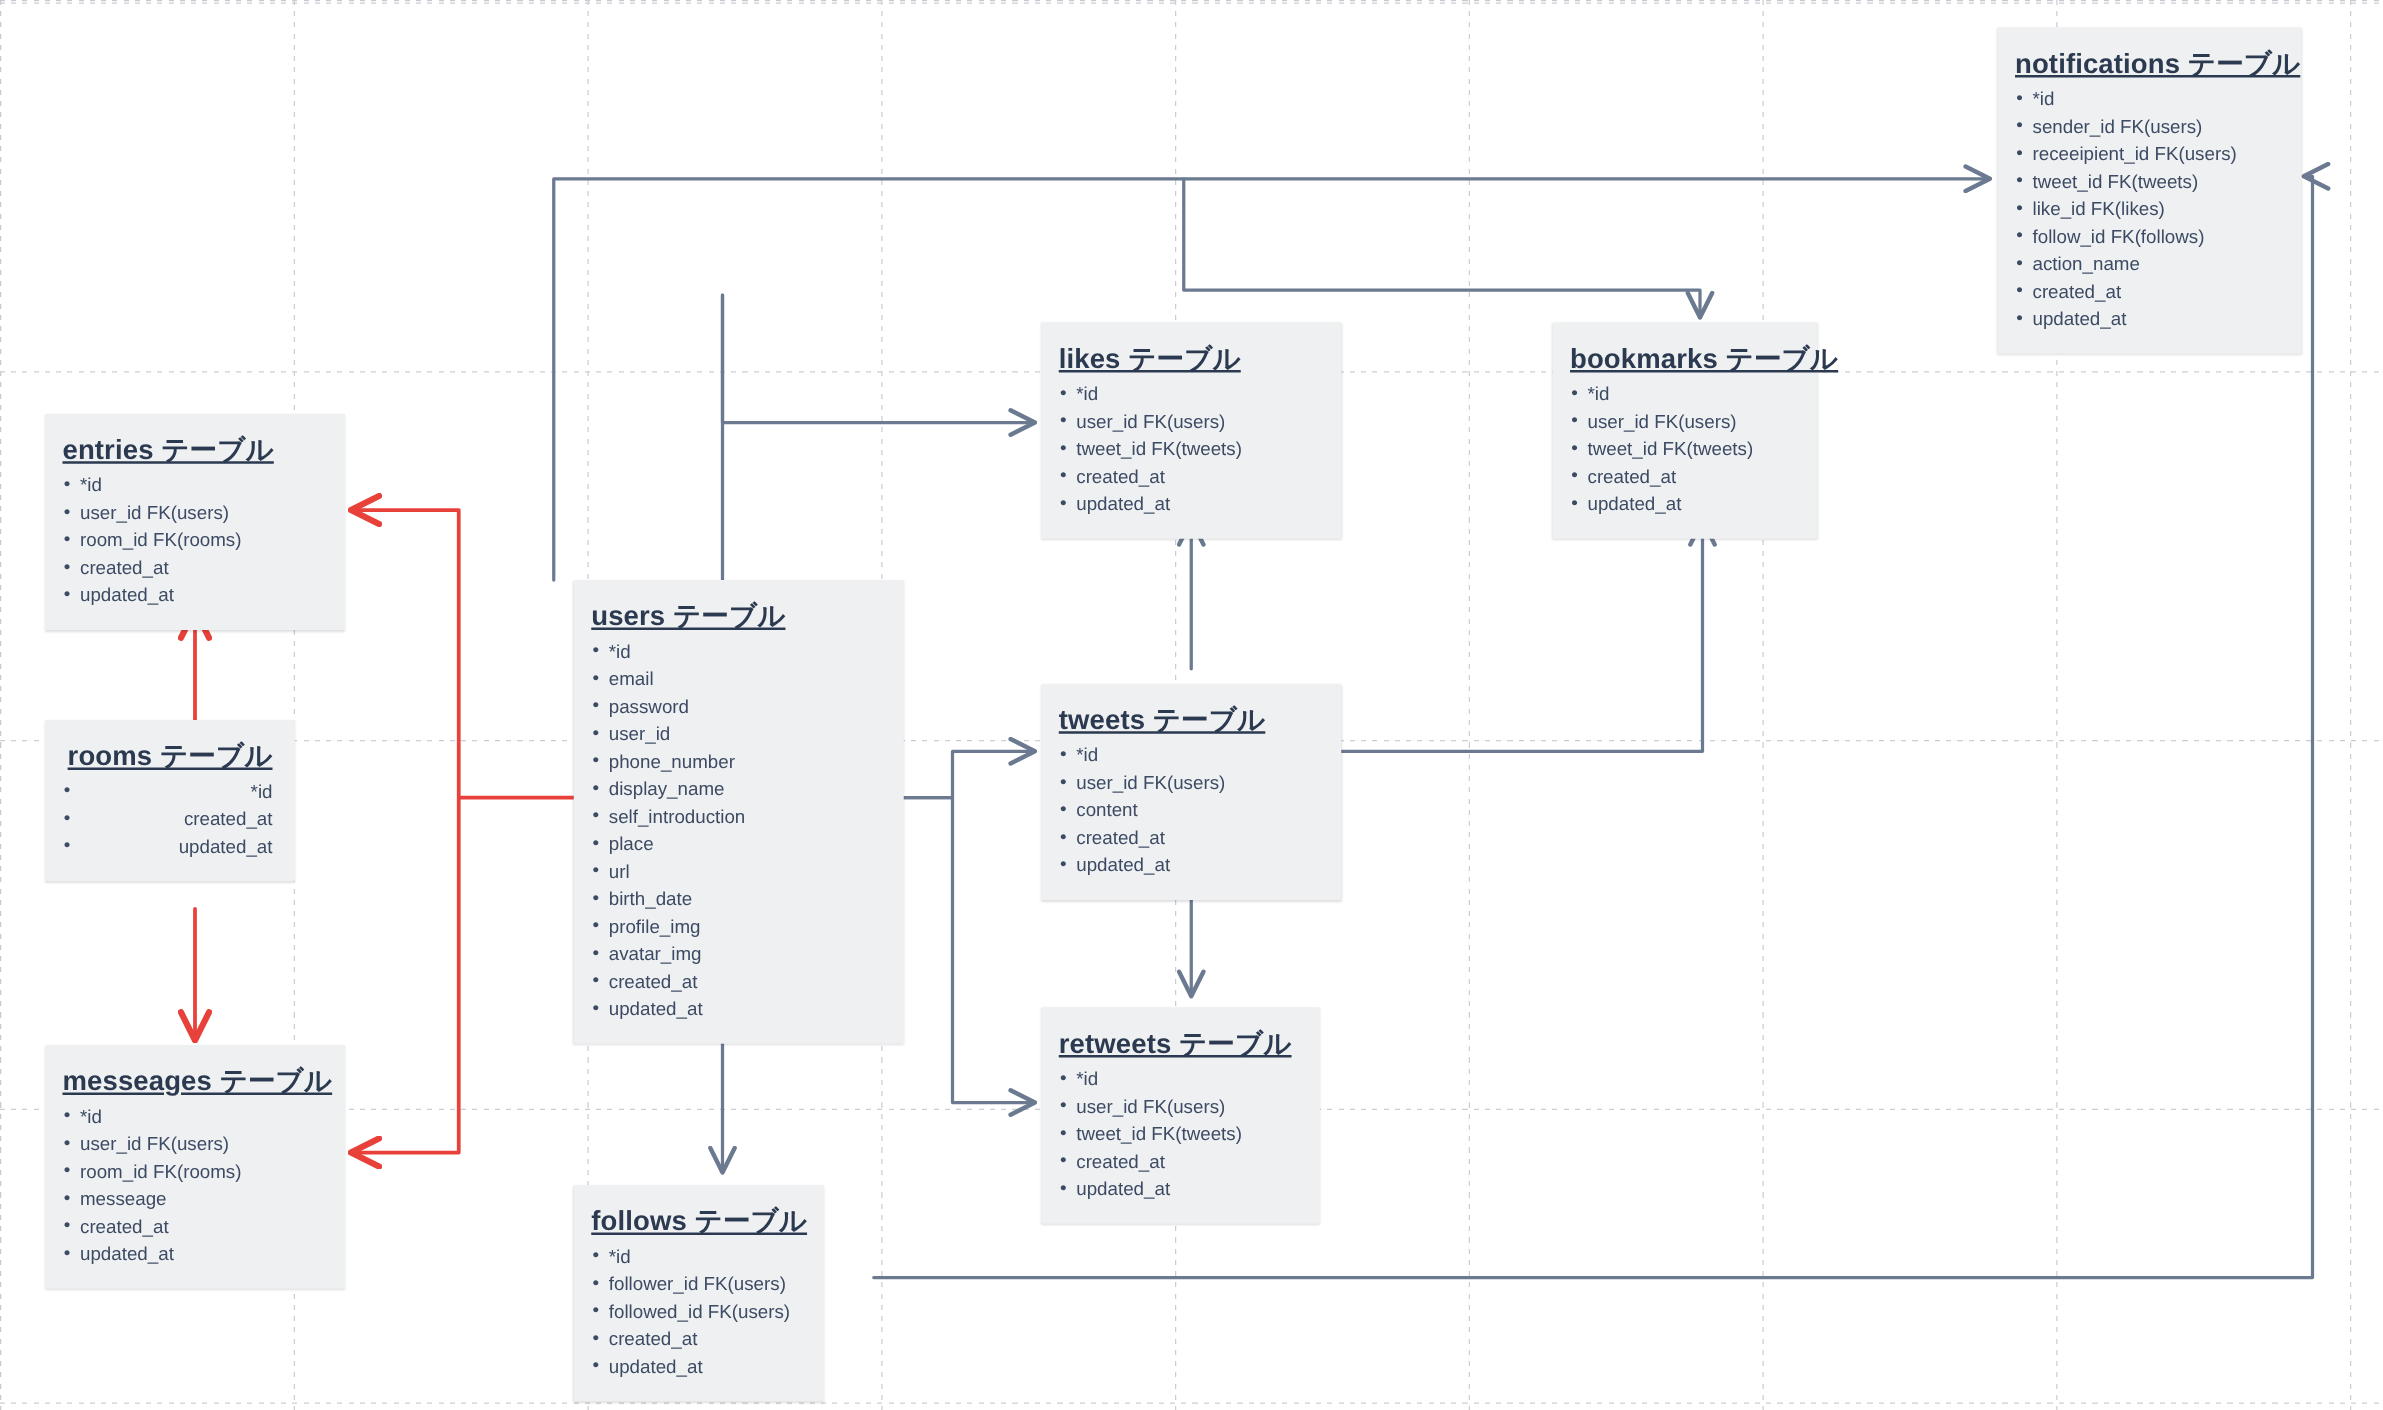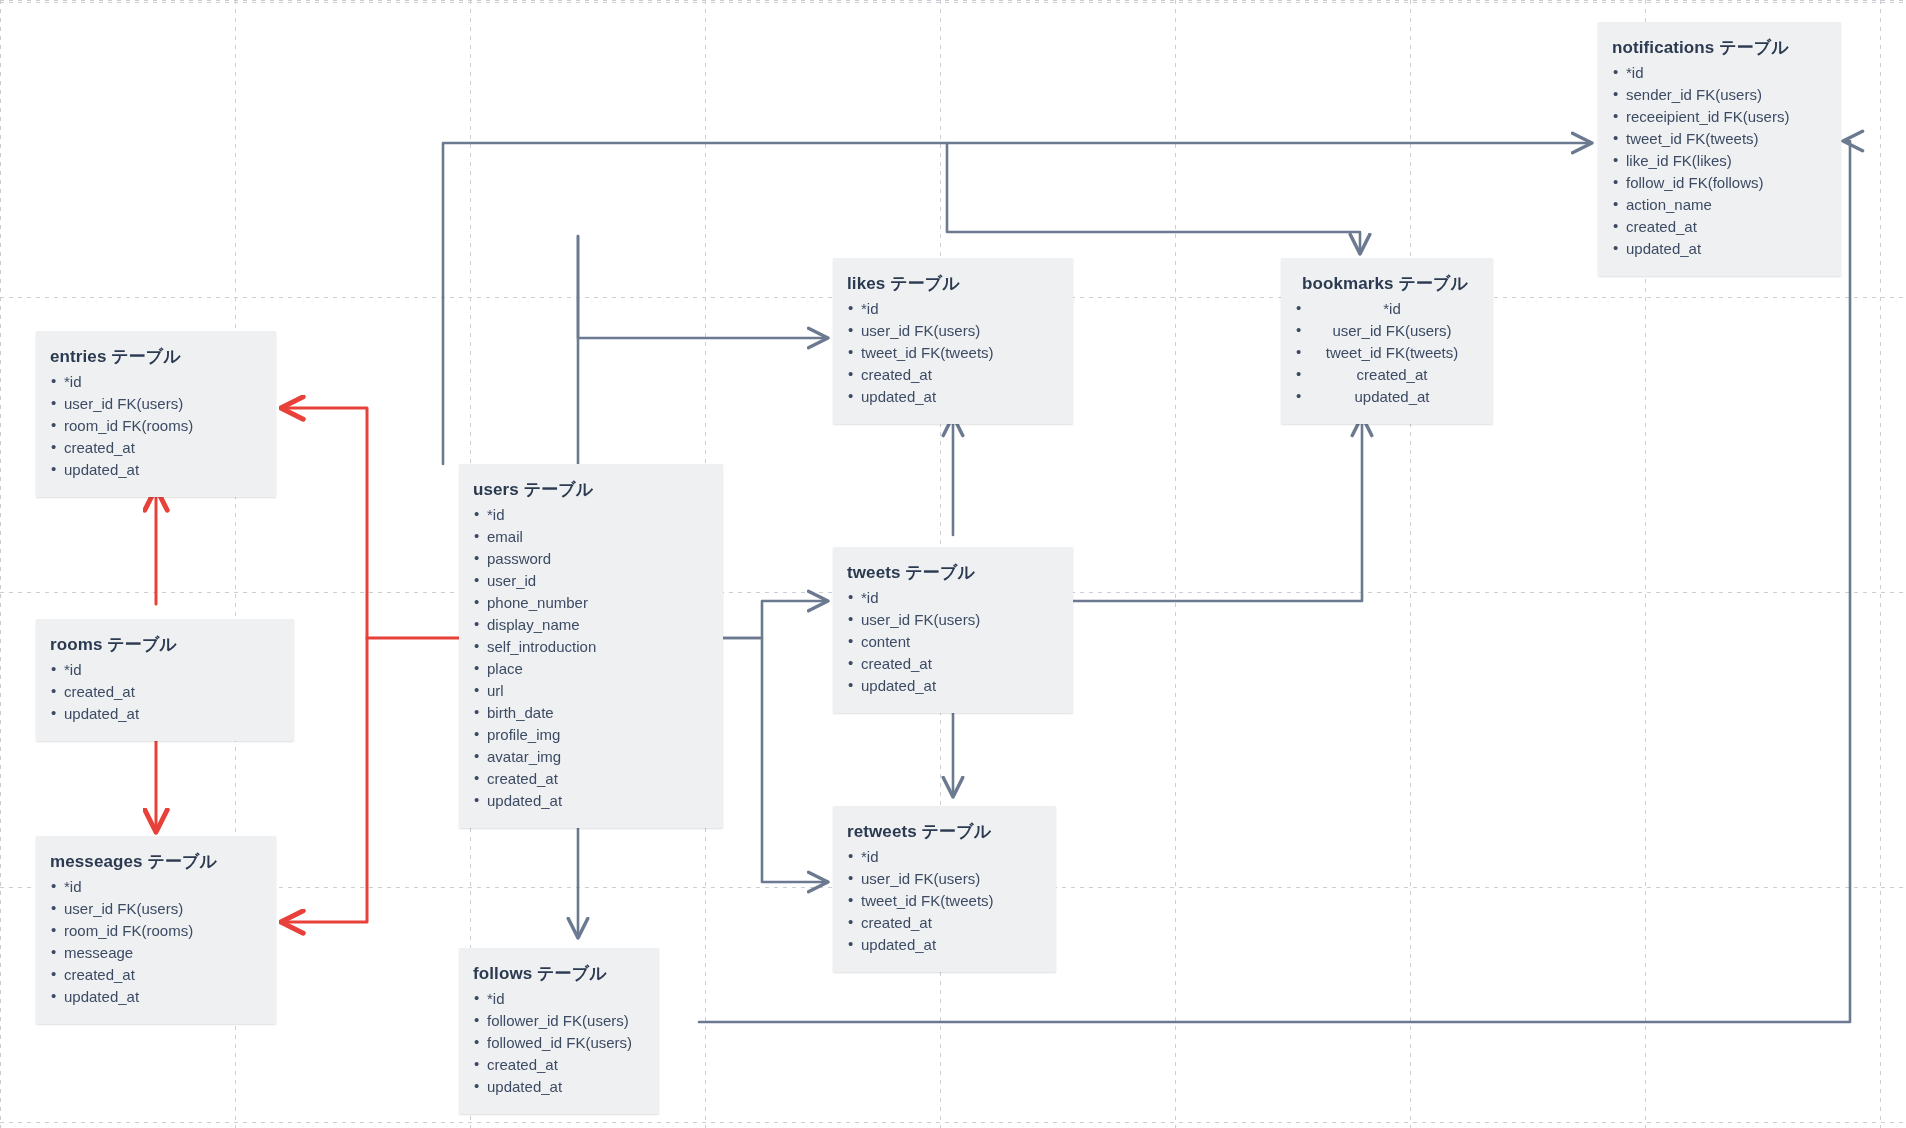--- a/index.html
+++ b/index.html
@@ -58,26 +58,27 @@
 
   
   .table-card {
     position: absolute;
     background: #eff0f2;
     box-shadow: 0 1px 2px rgba(0,0,0,0.13);
     padding: 14px 18px 16px 14px;
     border-radius: 1px;
   }
   .table-title {
-    font-size: 17px;
+    font-size: 22px;
     font-weight: bold;
     color: #2b3a50;
     letter-spacing: 0.1px;
     margin-bottom: 3px;
     white-space: nowrap;
+    text-decoration: underline;
   }
   .field-list {
     list-style: none;
   }
   .field-item {
     font-size: 15px;
     color: #3c4b63;
     line-height: 22px;
     white-space: nowrap;
     position: relative;
@@ -178,21 +179,21 @@
       <div class="table-card" style="left: 833px; top: 258px; width: 240px;">
         <div class="table-title">likes テーブル</div>
         <ul class="field-list">
           <li class="field-item">*id</li>
           <li class="field-item">user_id FK(users)</li>
           <li class="field-item">tweet_id FK(tweets)</li>
           <li class="field-item">created_at</li>
           <li class="field-item">updated_at</li>
         </ul>
       </div>
-      <div class="table-card" style="left: 1281px; top: 258px; width: 212px; text-align: center;">
+      <div class="table-card" style="left: 1242px; top: 258px; width: 212px;">
         <div class="table-title">bookmarks テーブル</div>
         <ul class="field-list">
           <li class="field-item">*id</li>
           <li class="field-item">user_id FK(users)</li>
           <li class="field-item">tweet_id FK(tweets)</li>
           <li class="field-item">created_at</li>
           <li class="field-item">updated_at</li>
         </ul>
       </div>
       <div class="table-card" style="left: 36px; top: 331px; width: 240px;">
@@ -227,21 +228,21 @@
       <div class="table-card" style="left: 833px; top: 535px; width: 240px; margin-top: 12px;">
         <div class="table-title">tweets テーブル</div>
         <ul class="field-list">
           <li class="field-item">*id</li>
           <li class="field-item">user_id FK(users)</li>
           <li class="field-item">content</li>
           <li class="field-item">created_at</li>
           <li class="field-item">updated_at</li>
         </ul>
       </div>
-      <div class="table-card" style="left: 36px; top: 619px; width: 258px;">
+      <div class="table-card" style="left: 36px; top: 576px; width: 200px; text-align: right;">
         <div class="table-title">rooms テーブル</div>
         <ul class="field-list">
           <li class="field-item">*id</li>
           <li class="field-item">created_at</li>
           <li class="field-item">updated_at</li>
         </ul>
       </div>
       <div class="table-card" style="left: 833px; top: 806px; width: 223px;">
         <div class="table-title">retweets テーブル</div>
         <ul class="field-list">

